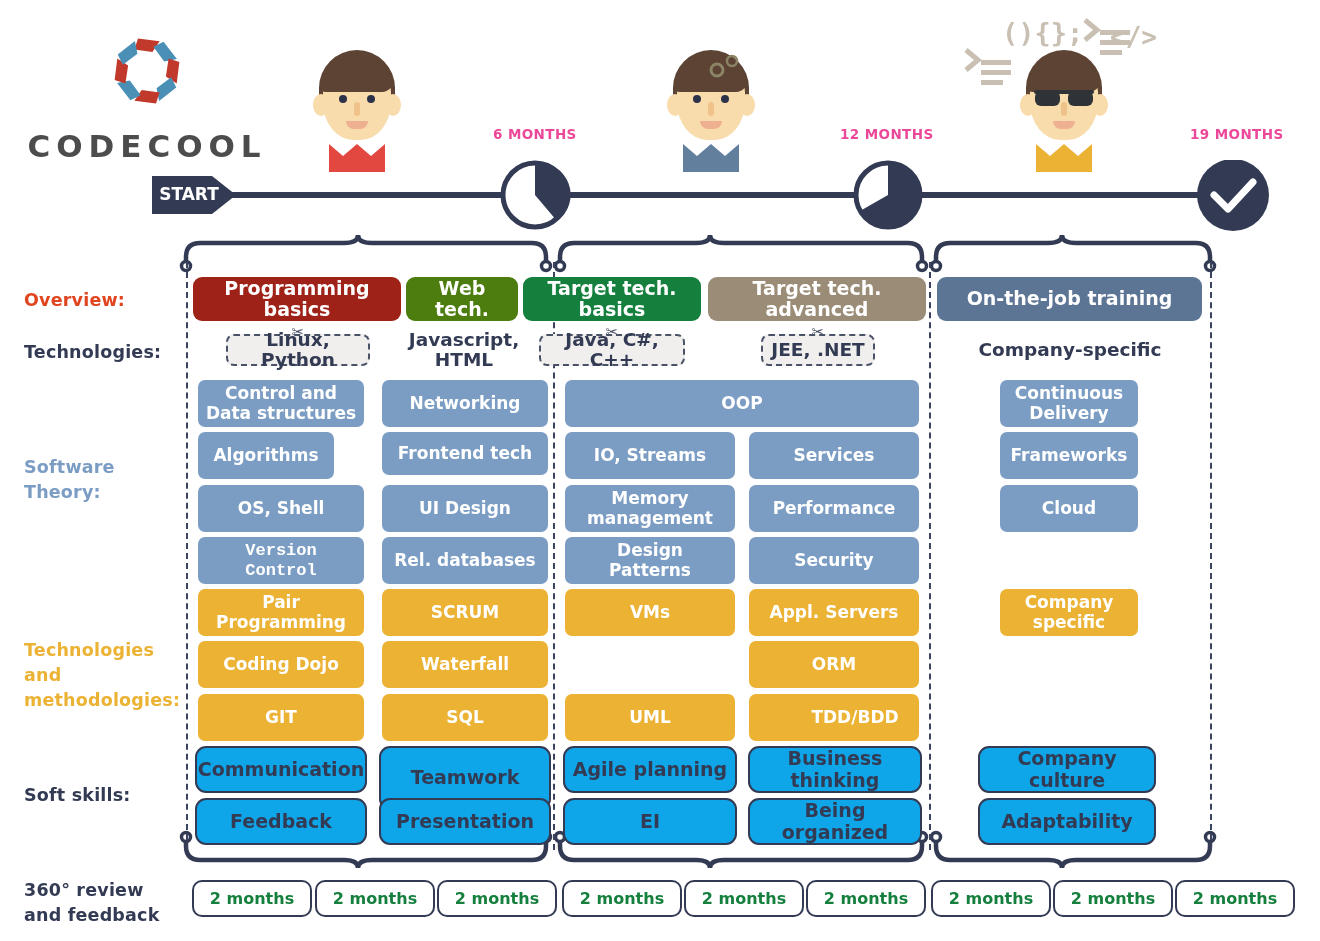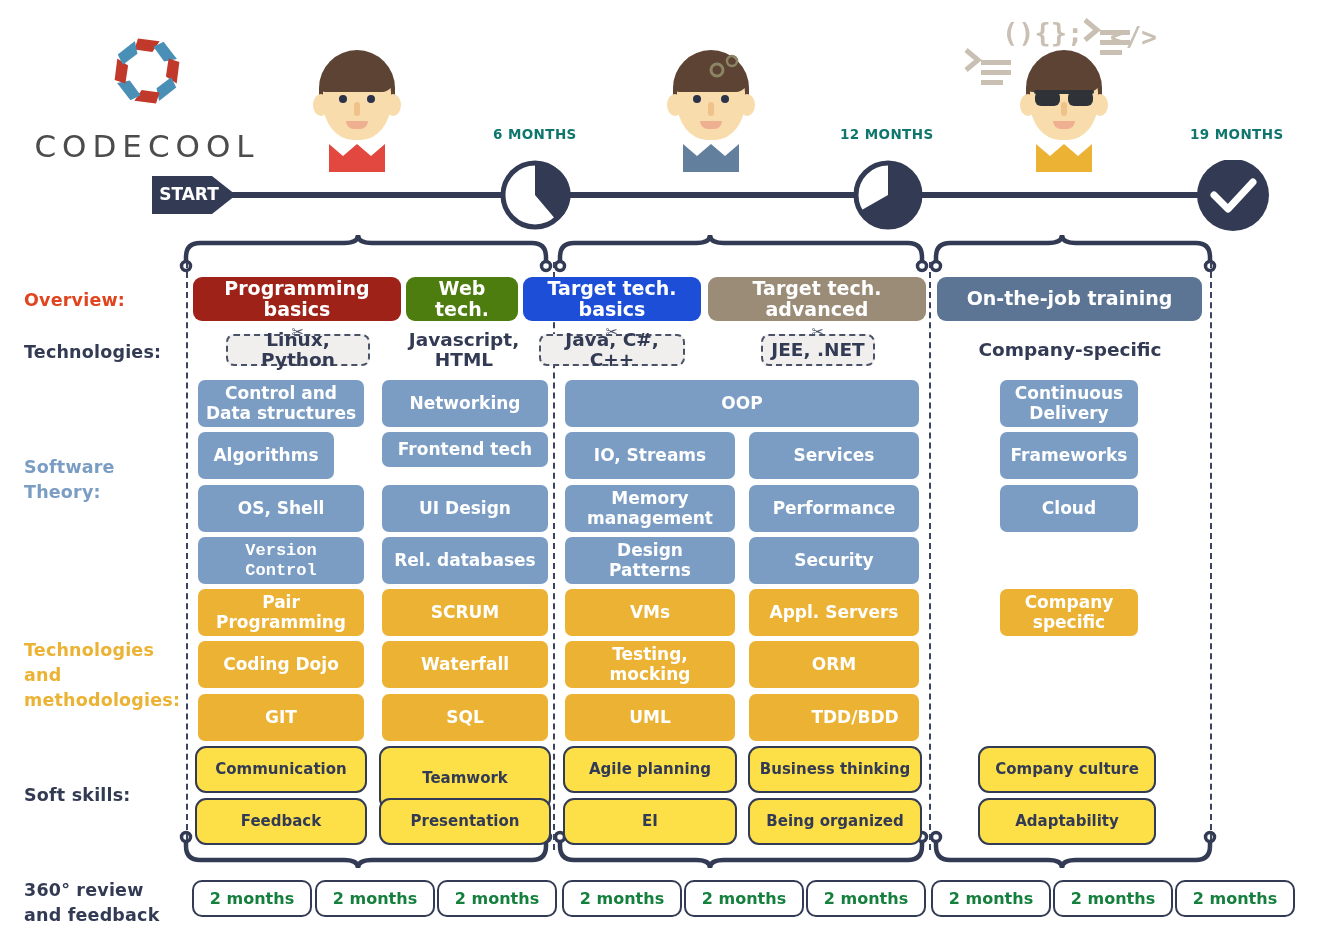--- a/index.html
+++ b/index.html
@@ -12,21 +12,21 @@
     overflow:hidden;
     color:#333b54;
   }
   .stage { position:absolute; inset:0; }
 
   
   #logo { position:absolute; left:22px; top:26px; width:250px; height:130px; }
   #logo .mark { position:absolute; left:80px; top:0; width:90px; height:90px; }
   #logo .word {
     position:absolute; left:0; top:102px; width:250px;
-    font-size:31px; font-weight:normal; letter-spacing:6px;
+    font-size:31px; font-weight:bold; letter-spacing:6px;
     color:#4c4c4c; text-align:center;
     font-family:"DejaVu Sans", sans-serif;
   }
 
   
   .avatar { position:absolute; width:92px; height:120px; }
   .av-hair { position:absolute; left:8px; top:0px; width:76px; height:50px;
              background:#5c4334; border-radius:40px 40px 6px 6px; }
   .av-ear  { position:absolute; top:44px; width:16px; height:22px; background:#f8dcab; border-radius:50%; }
   .av-ear.l{ left:2px; } .av-ear.r{ right:2px; }
@@ -40,21 +40,21 @@
   .av-mouth{ position:absolute; left:35px; top:71px; width:22px; height:8px;
              background:#efaf91; border-radius:0 0 12px 12px; }
   .av-body { position:absolute; left:18px; top:92px; width:56px; height:30px; }
   .gears { position:absolute; left:40px; top:4px; width:38px; height:26px; }
   .glass { position:absolute; left:16px; top:38px; width:60px; height:20px; }
   .codefx { position:absolute; width:200px; height:110px; }
 
   
   #timeline { position:absolute; left:0; top:160px; width:1320px; height:80px; }
   .tl-label { position:absolute; font-size:13.5px; font-weight:bold; letter-spacing:0.4px;
-              color:#0f766e; white-space:nowrap; }
+              color:#ec4899; white-space:nowrap; }
 
   
   #braces { position:absolute; left:0; top:215px; width:1320px; height:60px; }
   #bottombrace { position:absolute; left:0; top:820px; width:1320px; height:60px; }
 
   
   .vsep { position:absolute; width:0; border-left:2px dashed #3a4360; }
 
   
   .rowlabel { position:absolute; font-size:17.5px; font-weight:bold; line-height:25px;
@@ -62,22 +62,22 @@
 
   
   .chip {
     position:absolute; display:flex; align-items:center; justify-content:center;
     text-align:center; border-radius:7px; font-weight:bold; line-height:1.12;
     color:#ffffff; font-size:17px; padding:2px 6px; white-space:pre-line;
   }
   .chip.ov { font-size:19px; border-radius:9px; }
   .chip.blue   { background:#7b9dc4; }
   .chip.yellow { background:#ebb233; }
-  .chip.soft   { background:#fde047; color:#333b54; border:2.4px solid #333b54;
-                 border-radius:11px; font-size:15px; }
+  .chip.soft   { background:#0ea5e9; color:#333b54; border:2.4px solid #333b54;
+                 border-radius:11px; font-size:19px; }
   .chip.months { background:#ffffff; color:#15803d; border:2.2px solid #333b54;
                  border-radius:10px; font-size:16px; }
 
   
   .tech { position:absolute; display:flex; align-items:center; justify-content:center;
           font-size:18.5px; font-weight:bold; color:#333b54; text-align:center;
           white-space:pre-line; line-height:1.1; }
   .tech.cut { background:#f0efed; border:2px dashed #4a5268; border-radius:8px; }
   .scissors { position:absolute; left:50%; top:-11px; transform:translateX(-50%);
               font-size:15px; color:#4a5268; line-height:1; }
@@ -272,21 +272,21 @@
 Theory:</div>
   <div class="rowlabel" style="left:24px; top:638px; color:#ebb233;">Technologies
 and
 methodologies:</div>
   <div class="rowlabel" style="left:24px; top:783px; color:#333b54;">Soft skills:</div>
   <div class="rowlabel" style="left:24px; top:878px; color:#333b54;">360° review
 and feedback</div>
 
   <div class="chip ov" style="left:193px; top:277px; width:208px; height:44px; background:#9e2218;">Programming basics</div>
   <div class="chip ov" style="left:406px; top:277px; width:112px; height:44px; background:#4d7c0f;">Web tech.</div>
-  <div class="chip ov" style="left:523px; top:277px; width:178px; height:44px; background:#1d4ed8;">Target tech. basics</div>
+  <div class="chip ov" style="left:523px; top:277px; width:178px; height:44px; background:#15803d;">Target tech. basics</div>
   <div class="chip ov" style="left:708px; top:277px; width:218px; height:44px; background:#9b8c77;">Target tech. advanced</div>
   <div class="chip ov" style="left:937px; top:277px; width:265px; height:44px; background:#5d7595;">On-the-job training</div>
 
   <div class="tech cut" style="left:226px; top:334px; width:144px; height:32px;">
     <span class="scissors">✂</span>
     <span>Linux, Python</span>
   </div>
   <div class="tech" style="left:405px; top:328px; width:118px; height:44px;">Javascript,
 HTML</div>
   <div class="tech cut" style="left:539px; top:334px; width:146px; height:32px;">
@@ -300,21 +300,21 @@
   <div class="tech" style="left:975px; top:334px; width:190px; height:32px;">Company-specific</div>
 
   <div class="chip blue" style="left:198px; top:380px; width:166px; height:47px;">Control and
 Data structures</div>
   <div class="chip blue" style="left:198px; top:432px; width:136px; height:47px;">Algorithms</div>
   <div class="chip blue" style="left:198px; top:485px; width:166px; height:47px;">OS, Shell</div>
   <div class="chip blue" style="left:198px; top:537px; width:166px; height:47px;font-family:Liberation Mono, monospace;">Version
 Control</div>
 
   <div class="chip blue" style="left:382px; top:380px; width:166px; height:47px;">Networking</div>
-  <div class="chip blue" style="left:382px; top:432px; width:166px; height:35px;">Frontend tech</div>
+  <div class="chip blue" style="left:382px; top:432px; width:166px; height:43px;">Frontend tech</div>
   <div class="chip blue" style="left:382px; top:485px; width:166px; height:47px;">UI Design</div>
   <div class="chip blue" style="left:382px; top:537px; width:166px; height:47px;">Rel. databases</div>
 
   <div class="chip blue" style="left:565px; top:380px; width:354px; height:47px;">OOP</div>
 
   <div class="chip blue" style="left:565px; top:432px; width:170px; height:47px;">IO, Streams</div>
   <div class="chip blue" style="left:565px; top:485px; width:170px; height:47px;">Memory
 management</div>
   <div class="chip blue" style="left:565px; top:537px; width:170px; height:47px;">Design
 Patterns</div>
@@ -331,22 +331,20 @@
   <div class="chip yellow" style="left:198px; top:589px; width:166px; height:47px;">Pair
 Programming</div>
   <div class="chip yellow" style="left:198px; top:641px; width:166px; height:47px;">Coding Dojo</div>
   <div class="chip yellow" style="left:198px; top:694px; width:166px; height:47px;">GIT</div>
 
   <div class="chip yellow" style="left:382px; top:589px; width:166px; height:47px;">SCRUM</div>
   <div class="chip yellow" style="left:382px; top:641px; width:166px; height:47px;">Waterfall</div>
   <div class="chip yellow" style="left:382px; top:694px; width:166px; height:47px;">SQL</div>
 
   <div class="chip yellow" style="left:565px; top:589px; width:170px; height:47px;">VMs</div>
-  <div class="chip yellow" style="left:565px; top:641px; width:170px; height:47px;">Testing,
-mocking</div>
   <div class="chip yellow" style="left:565px; top:694px; width:170px; height:47px;">UML</div>
 
   <div class="chip yellow" style="left:749px; top:589px; width:170px; height:47px;">Appl. Servers</div>
   <div class="chip yellow" style="left:749px; top:641px; width:170px; height:47px;">ORM</div>
   <div class="chip yellow" style="left:749px; top:694px; width:170px; height:47px;padding-left:48px;">TDD/BDD</div>
 
   <div class="chip yellow" style="left:1000px; top:589px; width:138px; height:47px;">Company
 specific</div>
 
   <div class="chip soft" style="left:195px; top:746px; width:172px; height:47px;">Communication</div>

